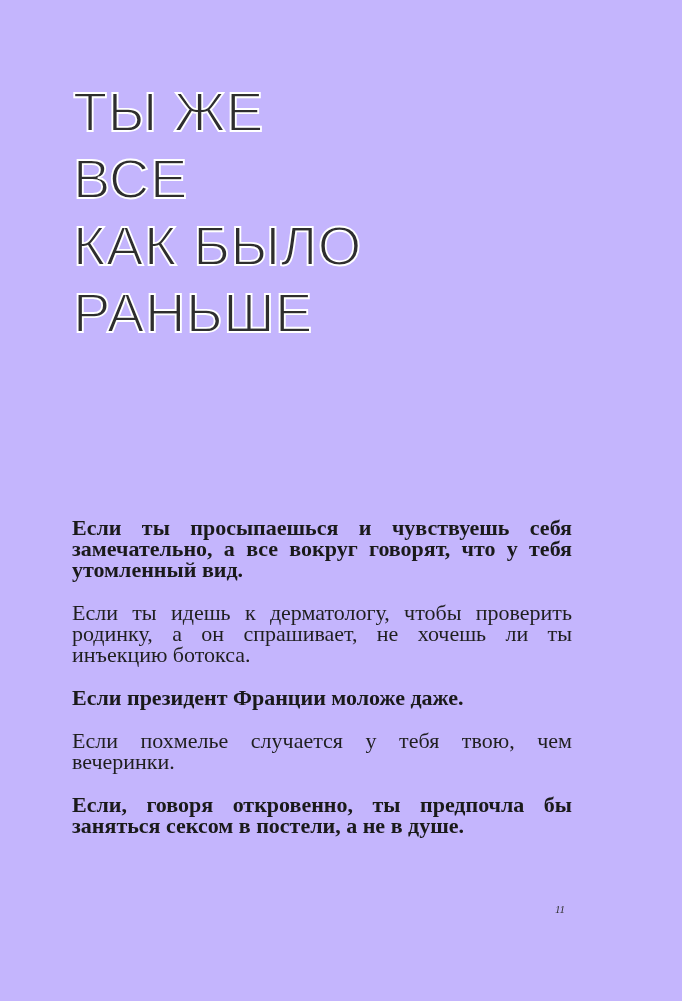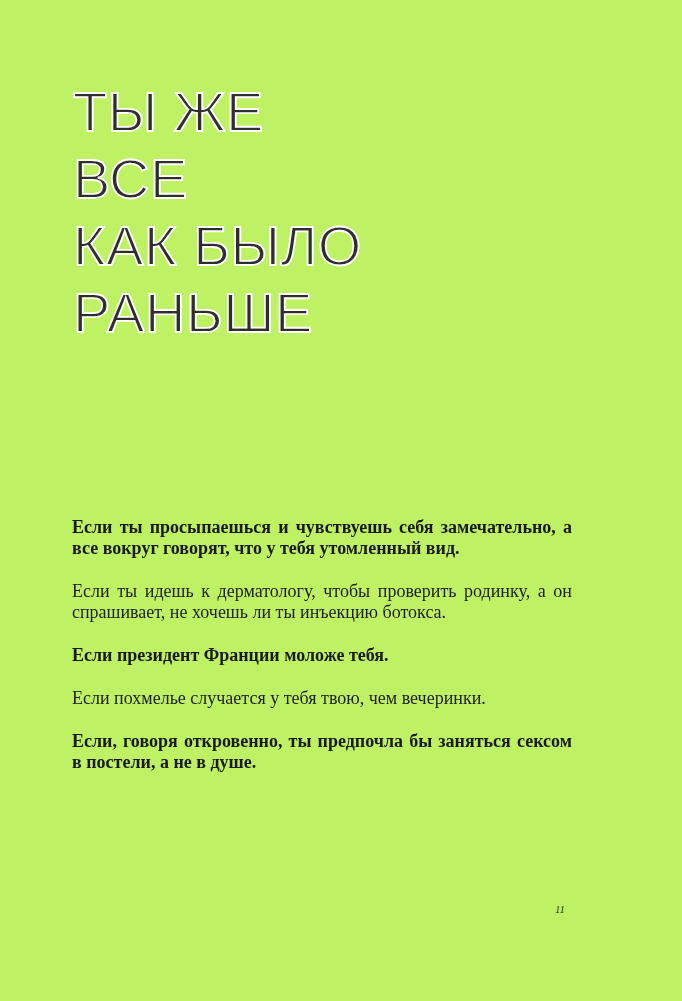--- a/index.html
+++ b/index.html
@@ -4,21 +4,21 @@
 <style>
   html, body {
     margin: 0;
     padding: 0;
     background: #ffffff;
   }
   .page {
     position: relative;
     width: 682px;
     height: 1001px;
-    background: #bef264;
+    background: #c4b5fd;
     overflow: hidden;
   }
   
   .chapter-title {
     position: absolute;
     left: 73px;
     top: 78px;
     font-family: "Liberation Sans", "DejaVu Sans", sans-serif;
     font-weight: 200;
     font-size: 56px;
@@ -27,21 +27,21 @@
     color: #2e2e2e;
     -webkit-text-stroke: 1.8px #ffffff;
     white-space: nowrap;
   }
   .body-text {
     position: absolute;
     left: 72px;
     top: 517px;
     width: 500px;
     font-family: "Liberation Serif", "DejaVu Serif", serif;
-    font-size: 18px;
+    font-size: 22px;
     line-height: 21px;
     color: #1f1f1f;
     text-align: justify;
   }
   .body-text p {
     margin: 0 0 22px 0;
   }
   .body-text p.bold {
     font-weight: bold;
     color: #1a1a1a;
@@ -66,20 +66,20 @@
   <div class="chapter-title">
     <div>ТЫ ЖЕ</div>
     <div>ВСЕ</div>
     <div>КАК БЫЛО</div>
     <div>РАНЬШЕ</div>
   </div>
 
   <div class="body-text">
     <p class="bold">Если ты просыпаешься и чувствуешь себя замечательно, а все вокруг говорят, что у тебя утомленный вид.</p>
     <p class="regular">Если ты идешь к дерматологу, чтобы проверить родинку, а он спрашивает, не хочешь ли ты инъекцию ботокса.</p>
-    <p class="bold">Если президент Франции моложе тебя.</p>
+    <p class="bold">Если президент Франции моложе даже.</p>
     <p class="regular">Если похмелье случается у тебя твою, чем вечеринки.</p>
     <p class="bold">Если, говоря откровенно, ты предпочла бы заняться сексом в постели, а не в душе.</p>
   </div>
 
   <div class="page-number">11</div>
 
 </div>
 
 </body></html>

